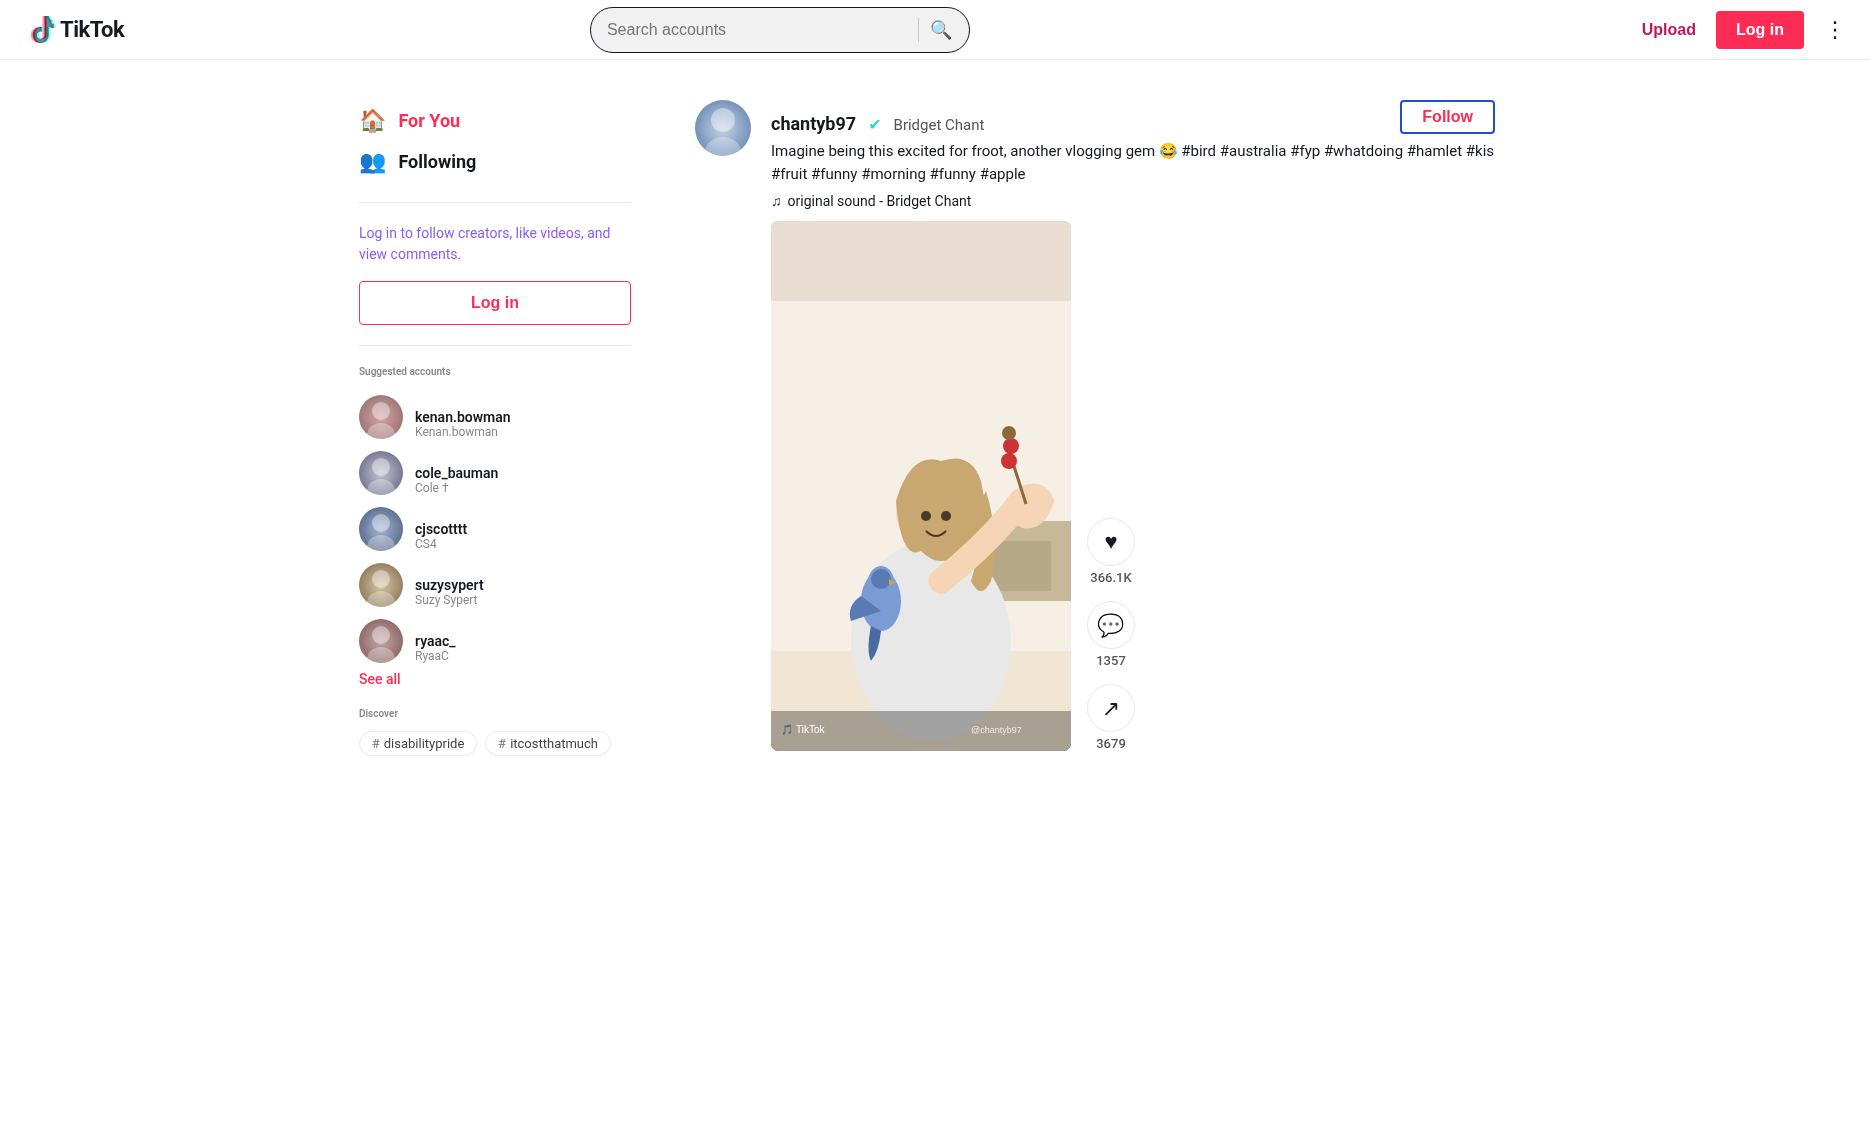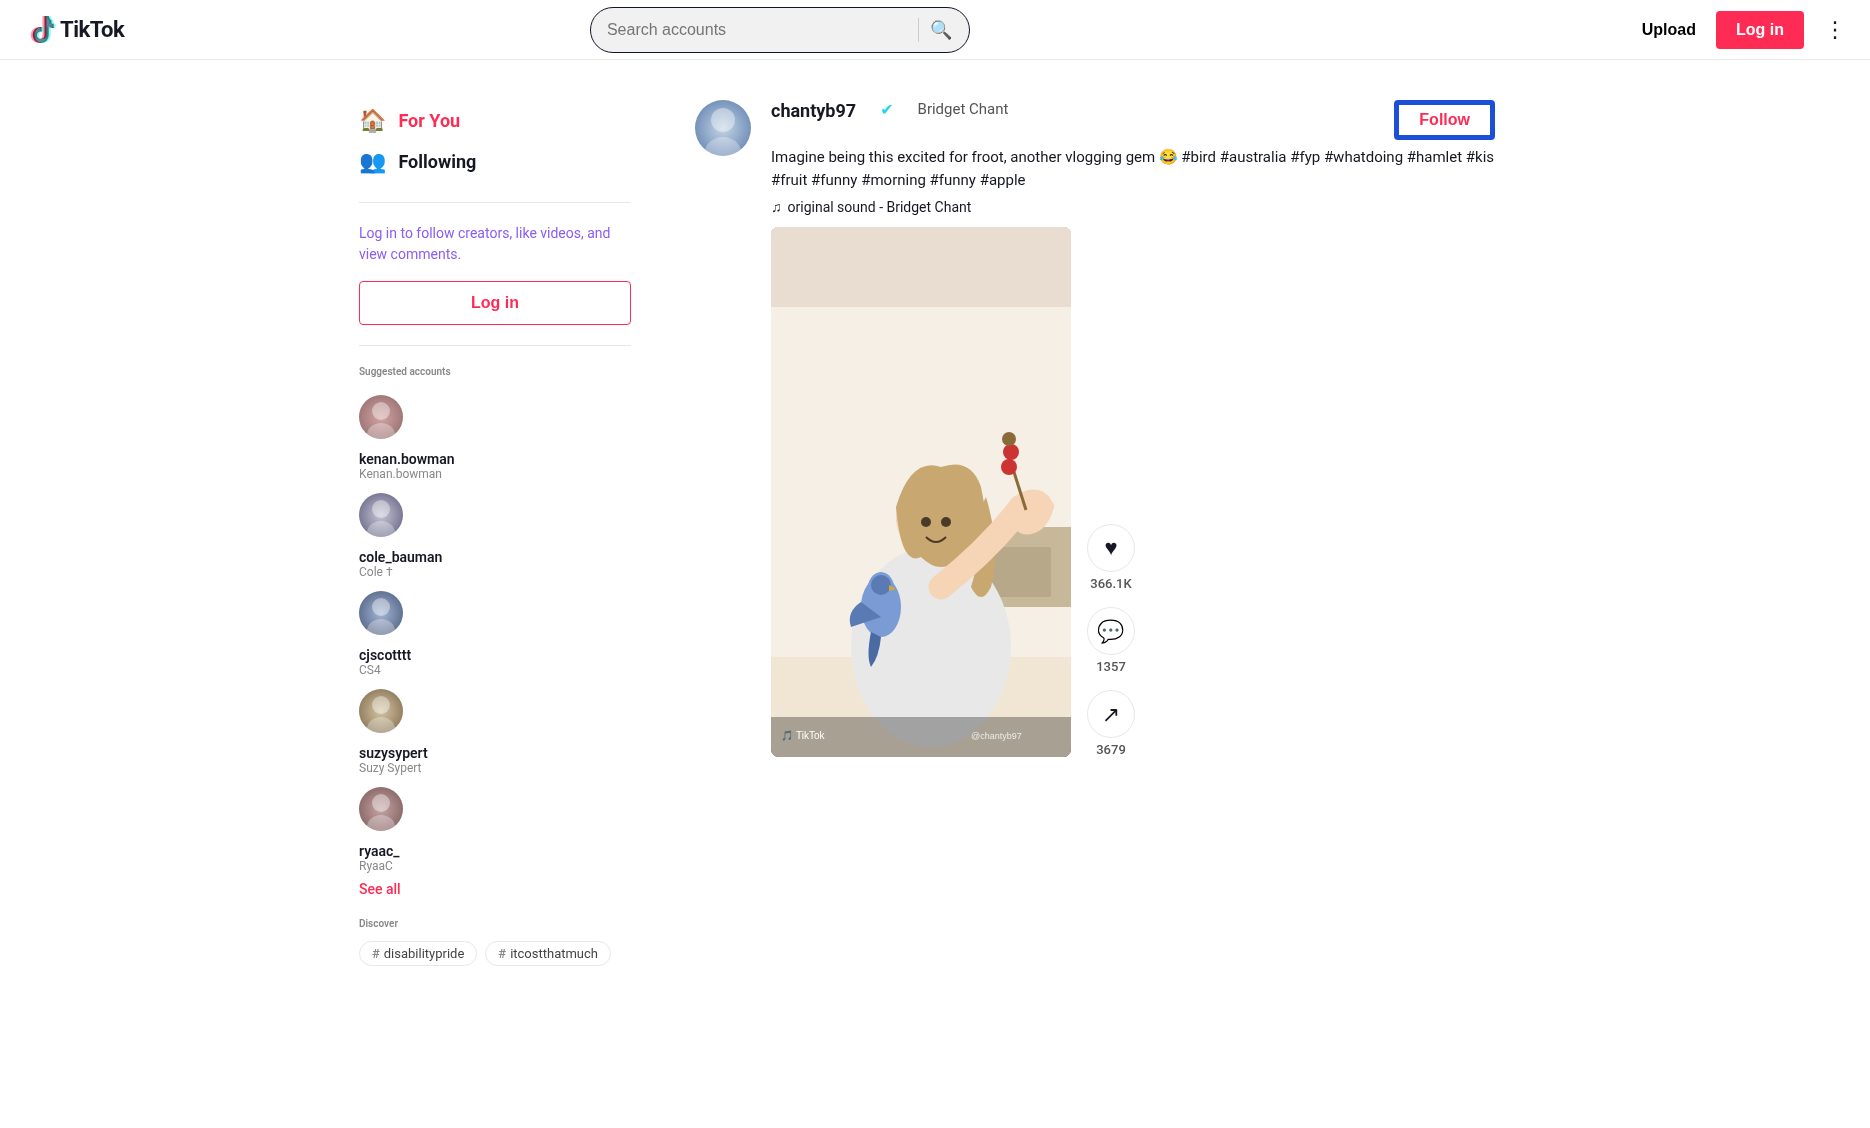--- a/index.html
+++ b/index.html
@@ -72,21 +72,21 @@
     }
     .header-right {
       display: flex;
       align-items: center;
       gap: 20px;
       margin-left: auto;
     }
     .upload-btn {
       font-size: 16px;
       font-weight: 600;
-      color: #000000;
+      color: #be185d;
       background: none;
       border: none;
       cursor: pointer;
       margin-left: 20px;
     }
     .login-btn {
       background: #fe2c55;
       color: #fff;
       border: none;
       border-radius: 4px;
@@ -164,25 +164,24 @@
       text-align: center;
     }
     .section-title {
       font-size: 10px;
       font-weight: 600;
       color: #888;
       margin-bottom: 12px;
     }
     .account-item {
       display: flex;
-      align-items: flex-start;
+      align-items: flex-end;
       gap: 12px;
       padding: 6px 0;
       cursor: pointer;
-      flex-direction: column;
     }
     .account-avatar {
       width: 44px;
       height: 44px;
       border-radius: 50%;
       background: #ccc;
       overflow: hidden;
       flex-shrink: 0;
       display: flex;
       align-items: center;
@@ -250,40 +249,40 @@
       overflow: hidden;
       flex-shrink: 0;
       background: #ddd;
       cursor: pointer;
     }
     .video-content {
       flex: 1;
     }
     .video-header {
       display: flex;
-      align-items: flex-start;
-      gap: 24px;
+      align-items: flex-end;
+      gap: 12px;
       margin-bottom: 6px;
     }
     .author-name {
       font-size: 18px;
       font-weight: 700;
       cursor: pointer;
     }
     .verified-icon {
       color: #20d5ec;
       font-size: 16px;
     }
     .author-display-name {
       font-size: 15px;
       color: #555;
     }
     .follow-btn {
       margin-left: auto;
-      border: 5px solid #1d4ed8;
+      border: 2px solid #1d4ed8;
       background: #fff;
       color: #fe2c55;
       font-size: 16px;
       font-weight: 600;
       padding: 6px 20px;
       border-radius: 4px;
       cursor: pointer;
     }
     .video-description {
       font-size: 15px;

